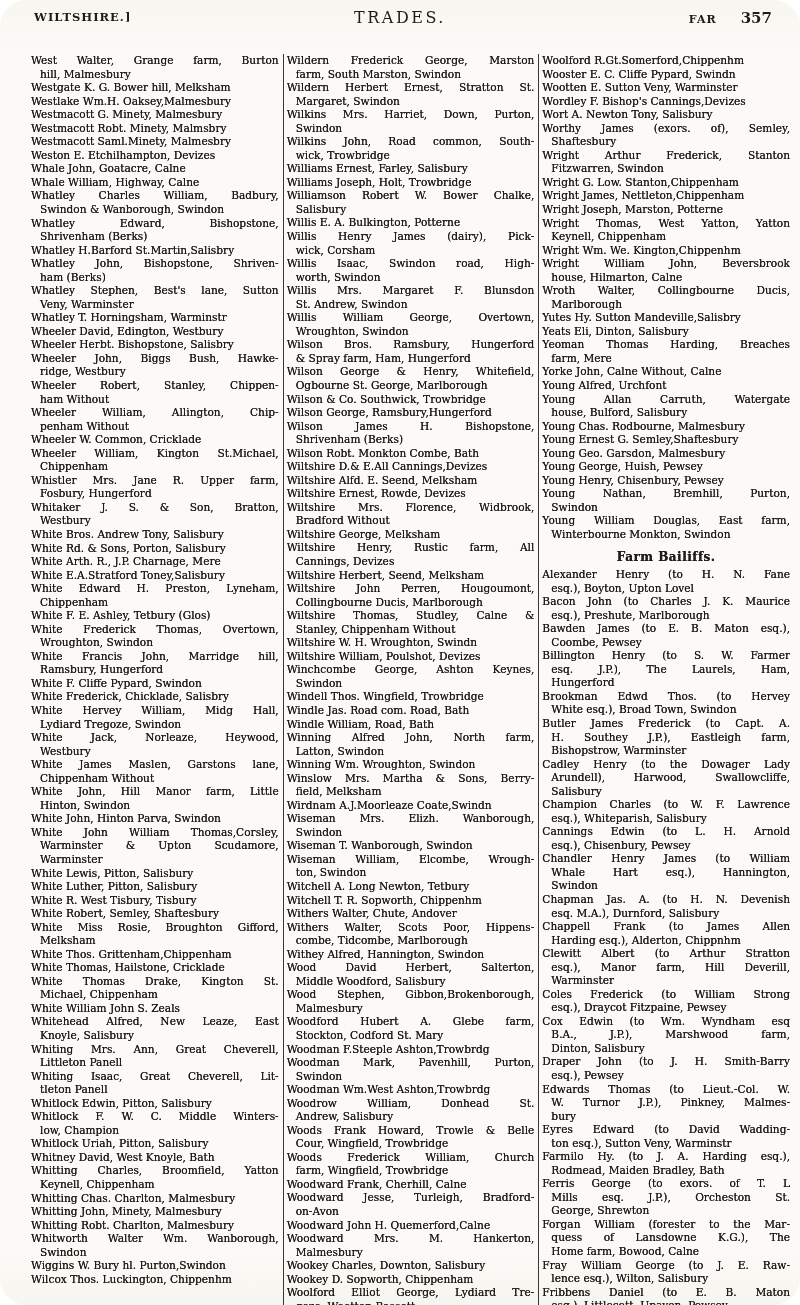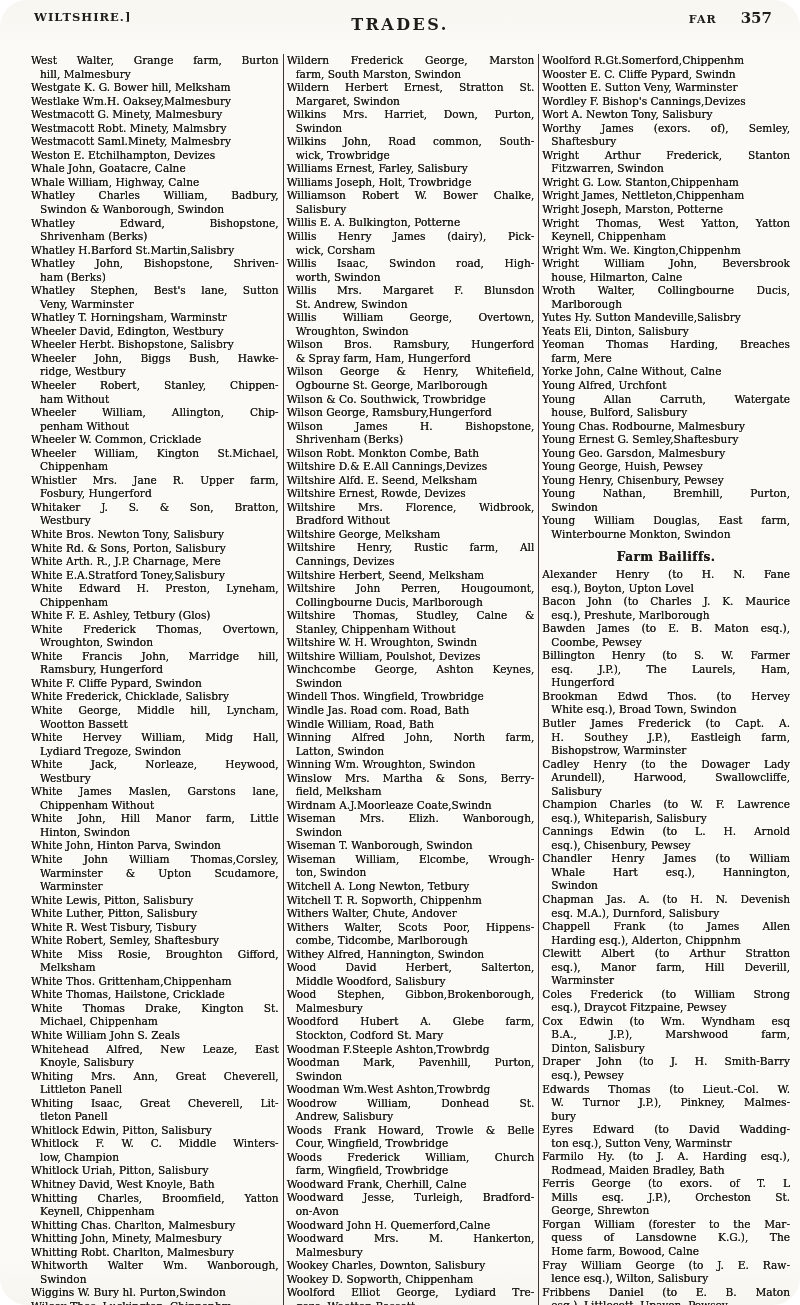--- a/index.html
+++ b/index.html
@@ -16,23 +16,23 @@
   .page-header{
     position:relative;
     height:30px;
     padding-top:8px;
   }
   .hdr-left{
     position:absolute;left:34px;top:10px;
     font-size:11.5px;letter-spacing:1px;font-weight:bold;
   }
   .hdr-center{
-    position:absolute;left:0;right:0;top:15px;
+    position:absolute;left:0;right:0;top:8px;
     text-align:center;
-    font-size:16px;letter-spacing:2.5px;font-weight:bold;
+    font-size:16px;letter-spacing:2.5px;font-weight:normal;
   }
   .hdr-right{
     position:absolute;right:28px;top:9px;
     font-size:11px;letter-spacing:1px;font-weight:bold;
   }
   .hdr-right .pgnum{
     font-size:15px;letter-spacing:0;margin-left:24px;font-weight:bold;
   }
   .columns{
     display:flex;
@@ -159,21 +159,21 @@
         </div>
         <div class="entry">
           <div class="line j">Whistler Mrs. Jane R. Upper farm,</div>
           <div class="line cont">Fosbury, Hungerford</div>
         </div>
         <div class="entry">
           <div class="line j">Whitaker J. S. &amp; Son, Bratton,</div>
           <div class="line cont">Westbury</div>
         </div>
         <div class="entry">
-          <div class="line">White Bros. Newton Tony, Salisbury</div>
+          <div class="line">White Bros. Andrew Tony, Salisbury</div>
         </div>
         <div class="entry">
           <div class="line">White Rd. &amp; Sons, Porton, Salisbury</div>
         </div>
         <div class="entry">
           <div class="line">White Arth. R., J.P. Charnage, Mere</div>
         </div>
         <div class="entry">
           <div class="line">White E.A.Stratford Toney,Salisbury</div>
         </div>
@@ -190,24 +190,20 @@
         </div>
         <div class="entry">
           <div class="line j">White Francis John, Marridge hill,</div>
           <div class="line cont">Ramsbury, Hungerford</div>
         </div>
         <div class="entry">
           <div class="line">White F. Cliffe Pypard, Swindon</div>
         </div>
         <div class="entry">
           <div class="line">White Frederick, Chicklade, Salisbry</div>
-        </div>
-        <div class="entry">
-          <div class="line j">White George, Middle hill, Lyncham,</div>
-          <div class="line cont">Wootton Bassett</div>
         </div>
         <div class="entry">
           <div class="line j">White Hervey William, Midg Hall,</div>
           <div class="line cont">Lydiard Tregoze, Swindon</div>
         </div>
         <div class="entry">
           <div class="line j">White Jack, Norleaze, Heywood,</div>
           <div class="line cont">Westbury</div>
         </div>
         <div class="entry">

